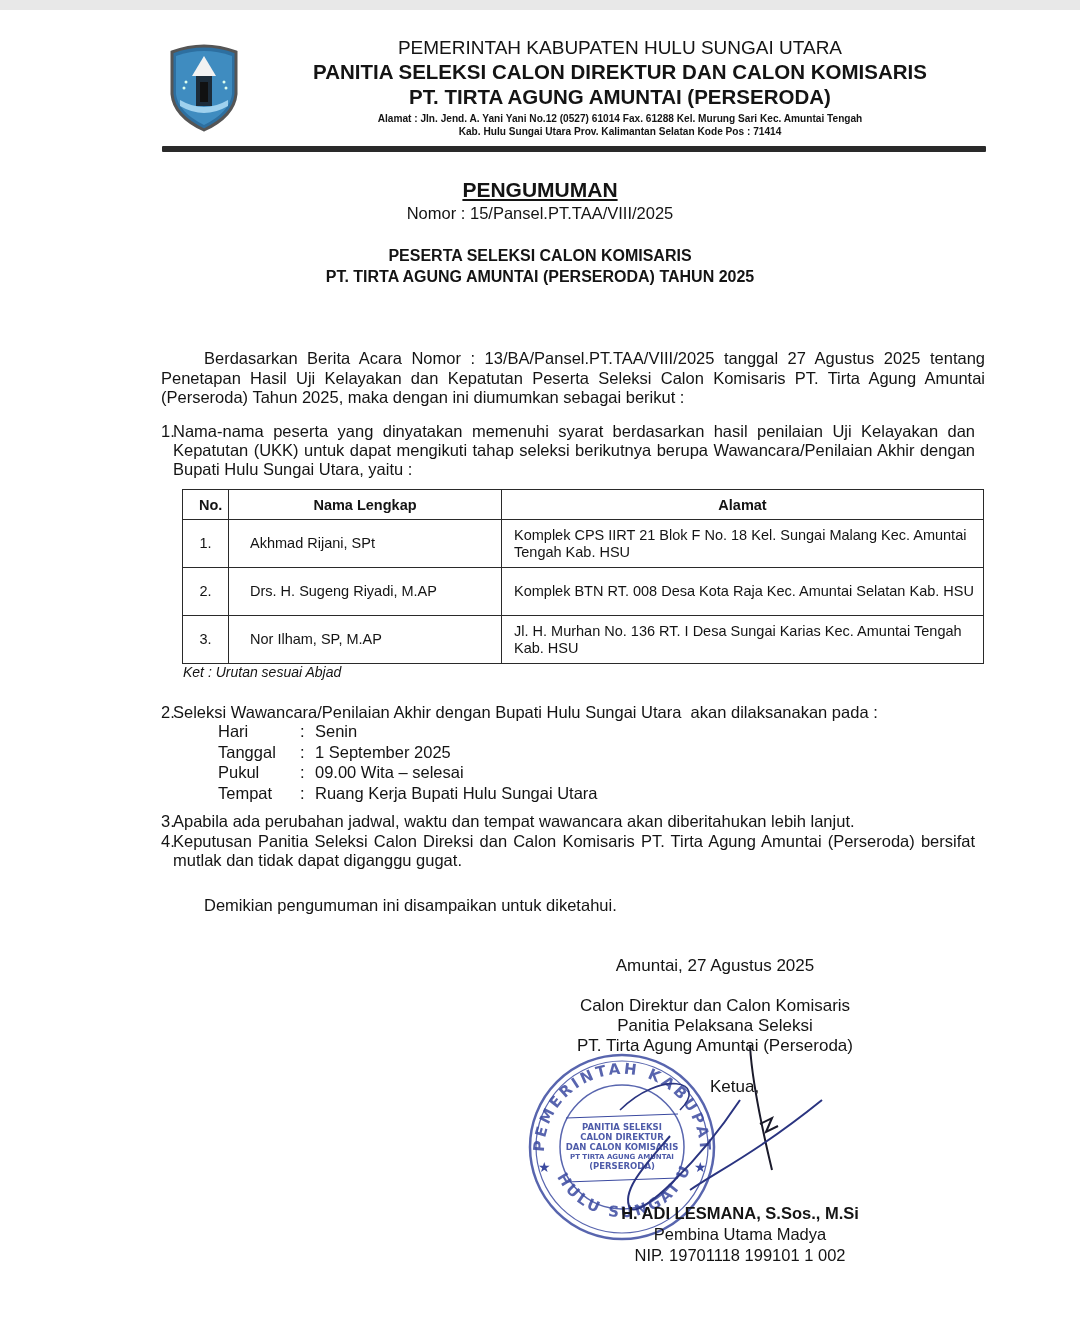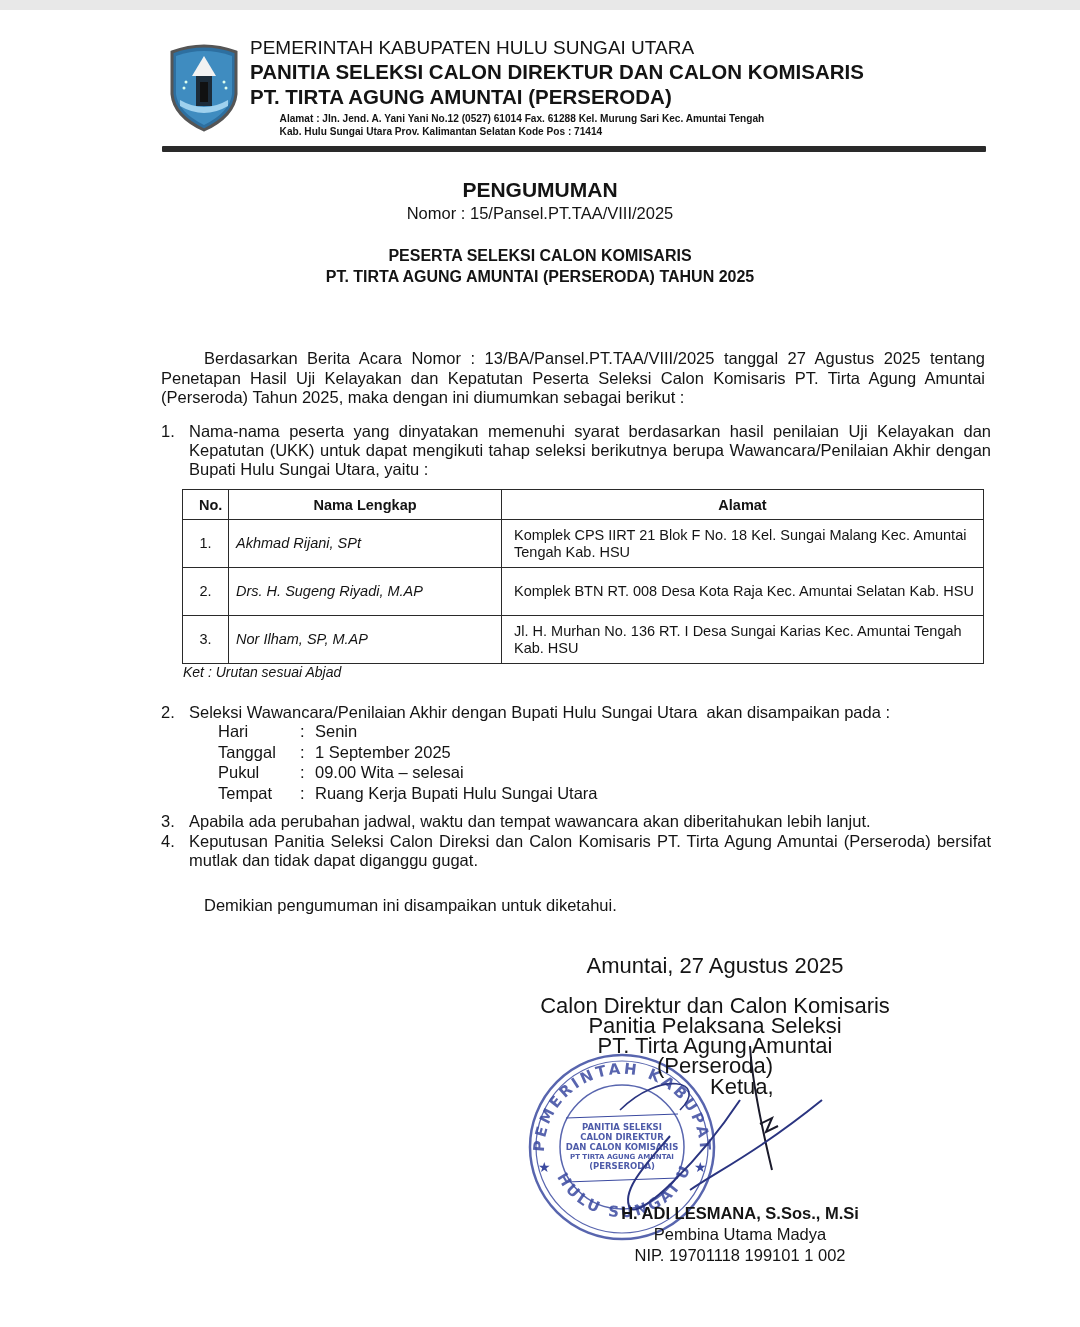--- a/index.html
+++ b/index.html
@@ -2,71 +2,71 @@
 <html><head>
   <meta charset="utf-8">
   <style>
     * { margin: 0; padding: 0; box-sizing: border-box; }
     html, body { width: 1080px; height: 1327px; background: #ffffff; overflow: hidden; }
     body { font-family: "Liberation Sans", sans-serif; color: #141414; position: relative; }
     .topbar { position: absolute; left: 0; top: 0; width: 1080px; height: 10px; background: #e8e8e8; }
 
     .logo { position: absolute; left: 168px; top: 42px; width: 72px; height: 90px; }
 
-    .kop { position: absolute; left: 250px; top: 36px; width: 740px; }
+    .kop { position: absolute; left: 250px; top: 36px; width: 740px; text-align: center; }
     .kop .l1 { font-size: 19px; line-height: 23px; letter-spacing: 0px; }
     .kop .l2 { font-size: 20.5px; font-weight: bold; line-height: 25px; }
     .kop .l3 { font-size: 20.5px; font-weight: bold; line-height: 26px; }
     .kop .l4 { font-size: 11px; font-weight: bold; line-height: 13px; margin-top: 2px; transform: scaleX(0.92); }
     .kop .l5 { font-size: 11px; font-weight: bold; line-height: 13px; transform: scaleX(0.92); }
 
     .rule { position: absolute; left: 162px; top: 146px; width: 824px; height: 6px; background: #2a2a2a; border-radius: 1px; }
 
     .title { position: absolute; left: 0; top: 177px; width: 1080px; text-align: center; }
-    .title .head { font-size: 21px; font-weight: bold; line-height: 25px; }
+    .title .head { font-size: 21px; font-weight: bold; text-decoration: underline; line-height: 25px; }
     .title .nomor { font-size: 16.5px; line-height: 22px; }
 
     .subject { position: absolute; left: 0; top: 246px; width: 1080px; text-align: center; font-size: 16px; font-weight: bold; line-height: 20.5px; }
 
     .para { position: absolute; left: 161px; top: 349px; width: 824px; font-size: 16.5px; line-height: 19.5px; text-align: justify; }
     .para .indent { display: inline-block; width: 43px; }
 
     .item { position: absolute; font-size: 16.5px; line-height: 19px; }
     .item .num { position: absolute; left: 0; top: 0; }
-    .item .txt { position: absolute; left: 28px; top: 0; text-align: justify; }
+    .item .txt { position: absolute; left: 12px; top: 0; text-align: justify; }
 
     .i1 { left: 161px; top: 422px; width: 824px; }
     .i1 .txt { width: 802px; }
 
     table.peserta { position: absolute; left: 182px; top: 489px; width: 802px; border-collapse: collapse; font-size: 14.5px; }
     table.peserta th, table.peserta td { border: 1.6px solid #2a2a2a; vertical-align: middle; }
     table.peserta th { font-weight: bold; height: 30px; }
     table.peserta th.no { width: 46px; text-align: left; padding-left: 16px; }
     table.peserta th.nama { width: 273px; text-align: center; margin-left: 7px; }
     table.peserta th.alamat { text-align: center; }
     table.peserta td { height: 48px; line-height: 17px; }
     table.peserta td.no { text-align: center; }
-    table.peserta td.nama { padding-left: 7px; font-style: italic; }
+    table.peserta td.nama { padding-left: 21px; }
     table.peserta td.alamat { padding-left: 12px; padding-right: 6px; }
 
     .ket { position: absolute; left: 183px; top: 664px; font-size: 14px; font-style: italic; }
 
     .i2 { left: 161px; top: 703px; width: 824px; }
     .sched { position: absolute; left: 218px; top: 721px; font-size: 16.5px; line-height: 20.5px; }
     .sched .row { display: flex; }
     .sched .lbl { width: 82px; }
     .sched .colon { width: 15px; }
 
     .i3 { left: 161px; top: 812px; width: 824px; }
     .i4 { left: 161px; top: 832px; width: 824px; }
     .i4 .txt { width: 802px; }
 
     .closing { position: absolute; left: 204px; top: 896px; font-size: 16.5px; }
 
-    .sign { position: absolute; left: 540px; top: 956px; width: 350px; text-align: center; font-size: 22px; line-height: 20px; }
+    .sign { position: absolute; left: 540px; top: 956px; width: 350px; text-align: center; font-size: 17px; line-height: 20px; }
     .sign .date { margin-bottom: 20px; }
     .sign .ketua { position: absolute; left: 170px; top: 121px; }
 
     .signbottom { position: absolute; left: 560px; top: 1203px; width: 360px; text-align: center; font-size: 16.5px; line-height: 21px; }
     .signbottom .name { font-weight: bold; }
 
     .stamp { position: absolute; left: 522px; top: 1052px; width: 200px; height: 190px; }
     .signature { position: absolute; left: 560px; top: 1040px; width: 330px; height: 200px; }
   </style>
 </head>
@@ -140,21 +140,21 @@
       <td class="nama">Nor Ilham, SP, M.AP</td>
       <td class="alamat">Jl. H. Murhan No. 136 RT. I Desa Sungai Karias Kec. Amuntai Tengah Kab. HSU</td>
     </tr>
   </tbody>
 </table>
 
 <div class="ket">Ket : Urutan sesuai Abjad</div>
 
 <div class="item i2">
   <span class="num">2.</span>
-  <span class="txt" style="white-space:pre;">Seleksi Wawancara/Penilaian Akhir dengan Bupati Hulu Sungai Utara  akan disampaikan pada :</span>
+  <span class="txt" style="white-space:pre;">Seleksi Wawancara/Penilaian Akhir dengan Bupati Hulu Sungai Utara  akan dilaksanakan pada :</span>
 </div>
 
 <div class="sched">
   <div class="row">
     <span class="lbl">Hari</span>
       <span class="colon">:</span>
       <span>Senin</span>
   </div>
   <div class="row">
     <span class="lbl">Tanggal</span>

